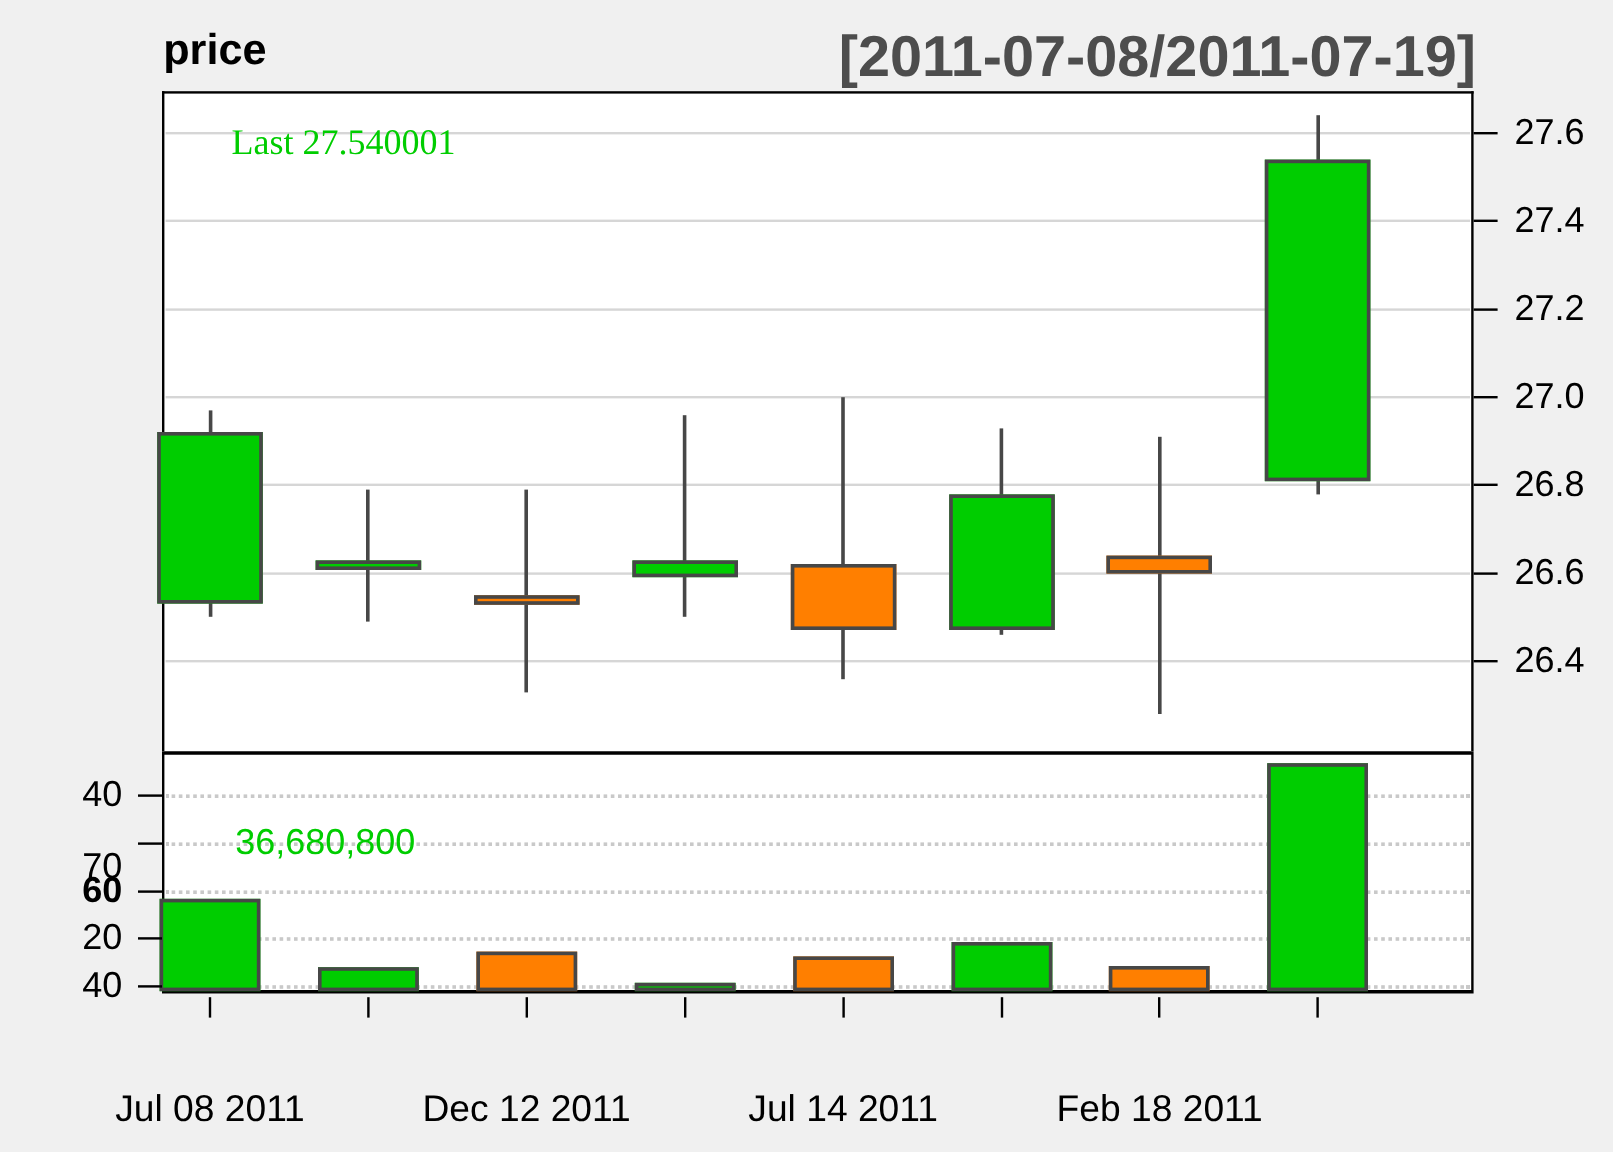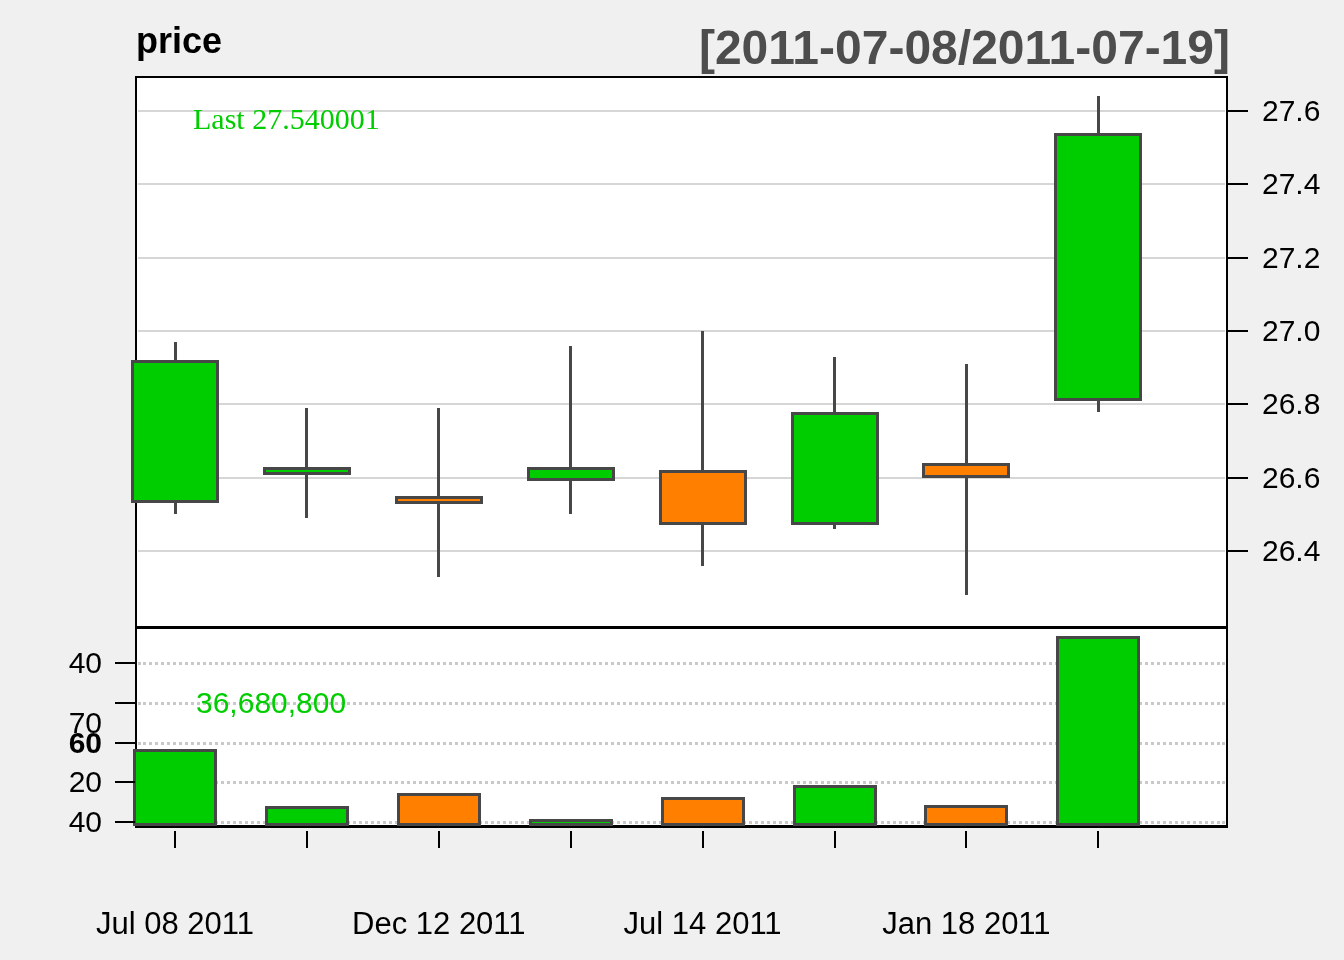--- a/index.html
+++ b/index.html
@@ -109,18 +109,18 @@
       <div class="tick" style="left: 305.9px; top: 831px; width: 2px; height: 17px;"></div>
       <div class="tick" style="left: 437.8px; top: 831px; width: 2px; height: 17px;"></div>
       <div class="tick" style="left: 569.7px; top: 831px; width: 2px; height: 17px;"></div>
       <div class="tick" style="left: 701.6px; top: 831px; width: 2px; height: 17px;"></div>
       <div class="tick" style="left: 833.5px; top: 831px; width: 2px; height: 17px;"></div>
       <div class="tick" style="left: 965.4px; top: 831px; width: 2px; height: 17px;"></div>
       <div class="tick" style="left: 1097.3px; top: 831px; width: 2px; height: 17px;"></div>
       <div class="x-label" style="left: 75px;">Jul 08 2011</div>
       <div class="x-label" style="left: 338.8px;">Dec 12 2011</div>
       <div class="x-label" style="left: 602.6px;">Jul 14 2011</div>
-      <div class="x-label" style="left: 866.4px;">Jan 18 2011</div>
+      <div class="x-label" style="left: 866.4px;">Feb 18 2011</div>
     </div>
 
   <div id="last-label" style="color: rgb(0, 205, 0);">Last 27.540001</div>
   <div id="vol-value" style="color: rgb(0, 205, 0);">36,680,800</div>
 </div>
 
 </body></html>

